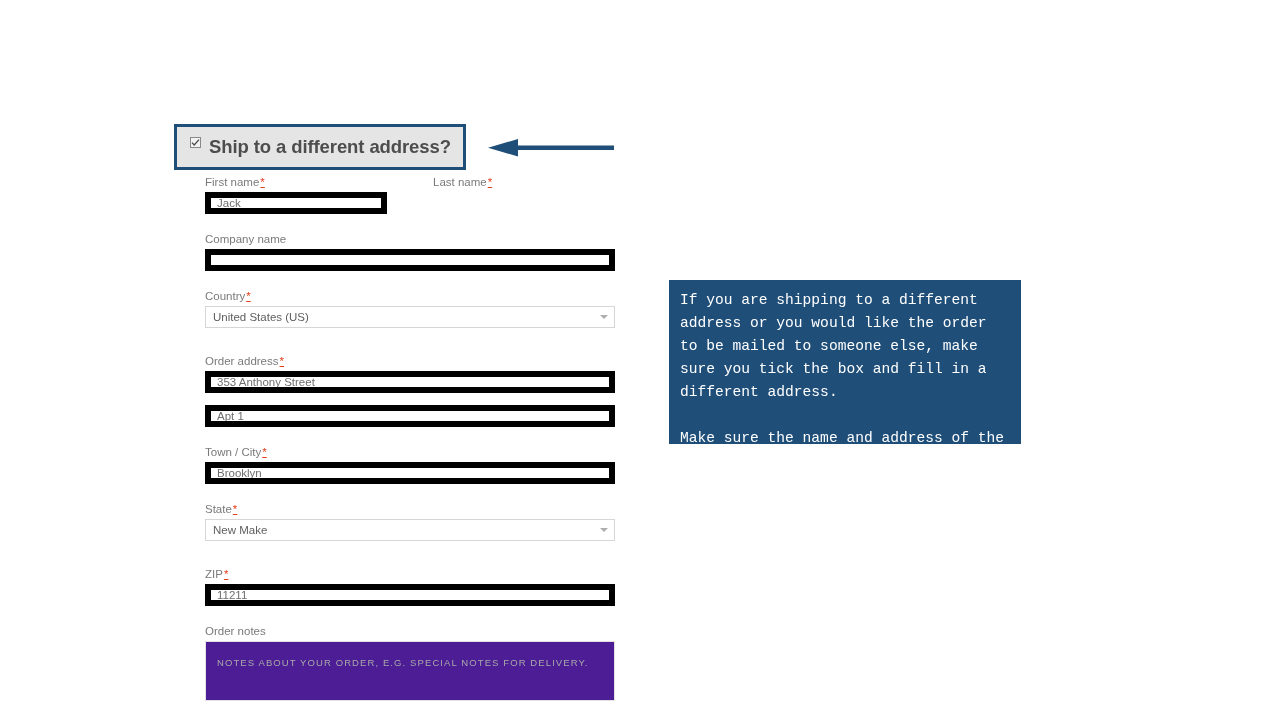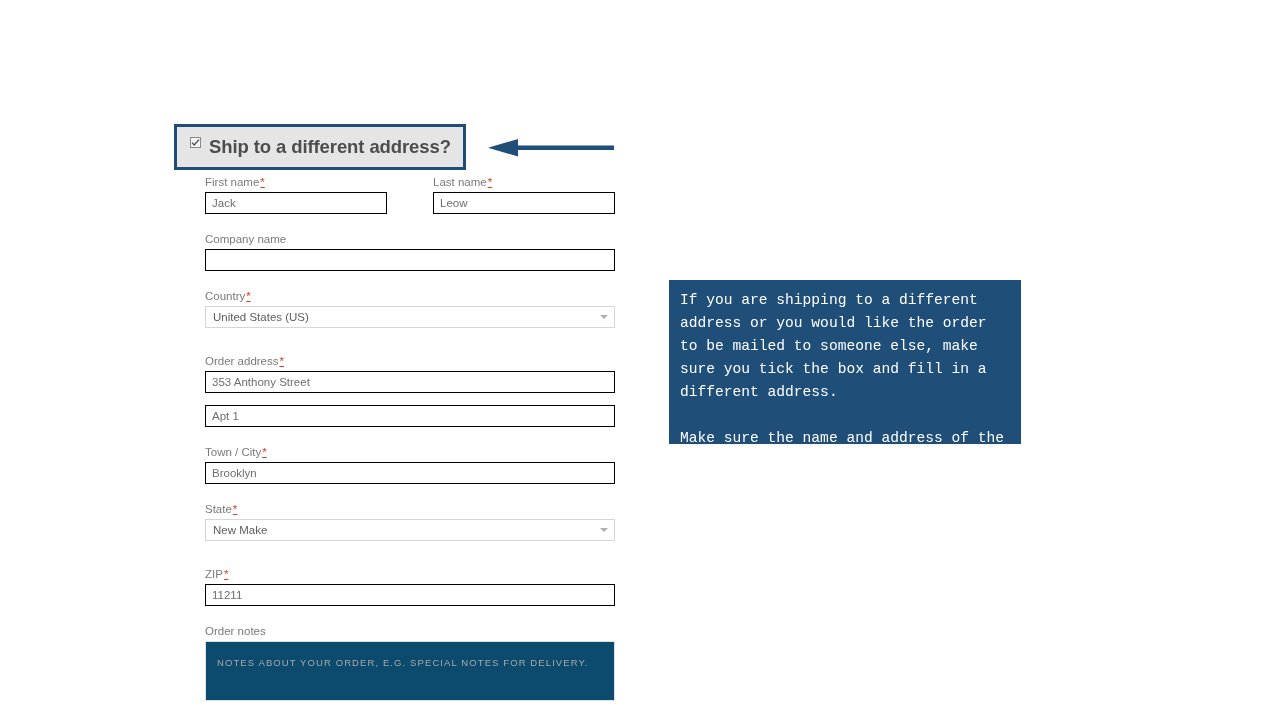--- a/index.html
+++ b/index.html
@@ -79,21 +79,21 @@
   .req-star {
     color: #e2401c;
     text-decoration: underline;
     font-size: 11.5px;
     margin-left: 1px;
   }
   .text-input {
     width: 100%;
     height: 22px;
     box-sizing: border-box;
-    border: 1px solid #000000;
+    border: 6px solid #000000;
     background: #ffffff;
     font-family: "Liberation Sans", sans-serif;
     font-size: 11.5px;
     color: #6e6e6e;
     padding: 0 0 0 6px;
     outline: none;
     line-height: 20px;
   }
   .select-wrap {
     position: relative;
@@ -134,21 +134,21 @@
   .col-half.right { margin-left: 38px; }
 
   .gap-18 { height: 18px; }
   .gap-12 { height: 12px; }
 
   #order-notes-area {
     width: 100%;
     height: 60px;
     box-sizing: border-box;
     border: 1px solid #e2e2e2;
-    background: #0c4a6e;
+    background: #4c1d95;
     padding: 10px 0 0 11px;
   }
   #order-notes-placeholder {
     font-size: 9.5px;
     color: #a9a9a9;
     letter-spacing: 1.1px;
     white-space: nowrap;
   }
 
   
@@ -194,21 +194,20 @@
     <div class="col-half">
       <div class="field-label">
         <span>First name</span><span class="req-star">*</span>
       </div>
       <input class="text-input" type="text" value="Jack" style="">
     </div>
     <div class="col-half right">
       <div class="field-label">
         <span>Last name</span><span class="req-star">*</span>
       </div>
-      <input class="text-input" type="text" value="Leow" style="">
     </div>
   </div>
 
   <div class="gap-18"></div>
 
   <div>
     <div class="field-label">Company name</div>
     <input class="text-input" type="text" value="" style="">
   </div>
 

